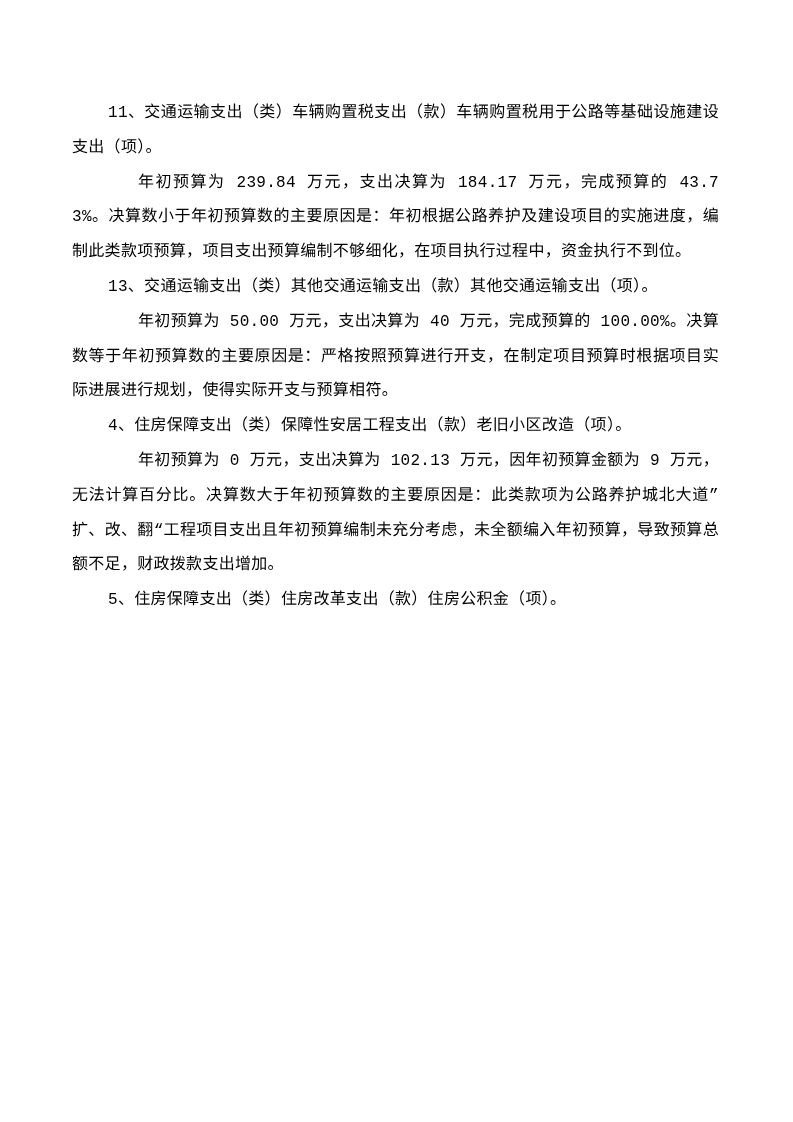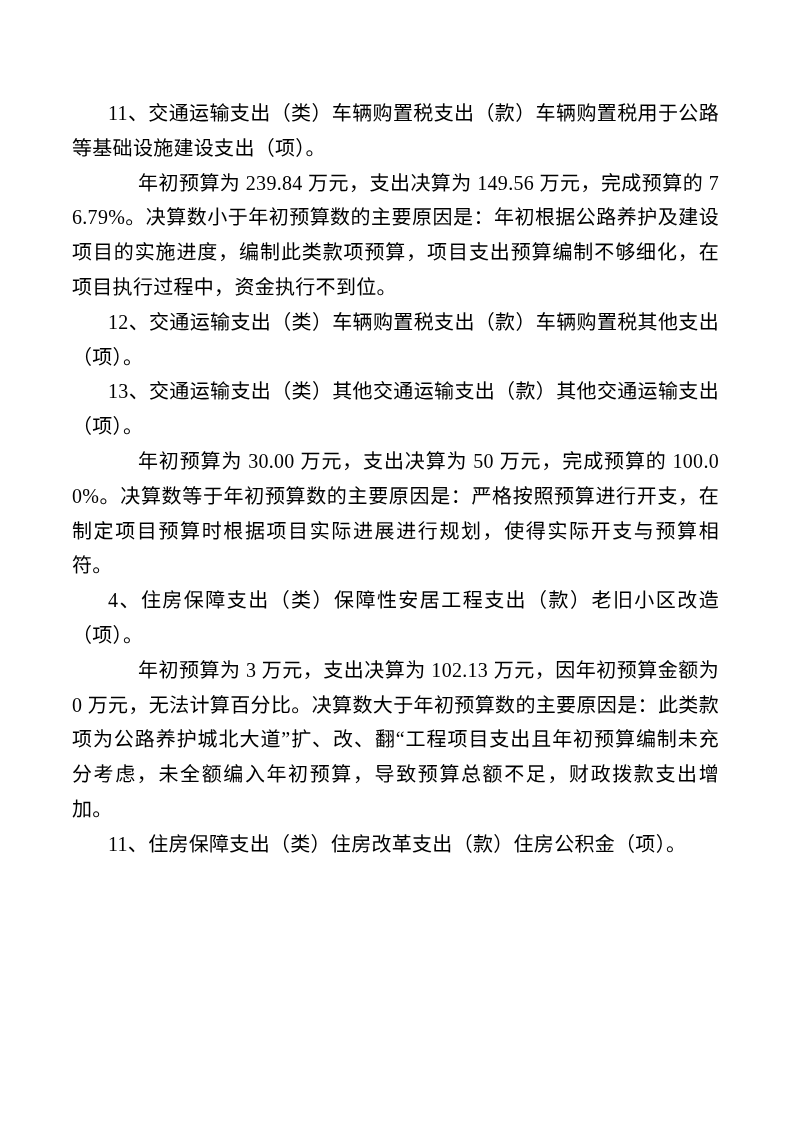--- a/index.html
+++ b/index.html
@@ -9,22 +9,22 @@
   }
   .page {
     position: relative;
     width: 793px;
     height: 1122px;
     margin: 0 auto;
     background: #ffffff;
     box-sizing: border-box;
     padding: 96px 74px 0 72px;
     overflow: hidden;
-    font-family: Liberation Serif, serif;
-    font-size: 20px;
+    font-family: Liberation Mono, monospace;
+    font-size: 16px;
     line-height: 34.8px;
     color: #000000;
   }
   .para {
     margin: 0;
     text-align: justify;
     text-justify: inter-character;
     letter-spacing: 0.3px;
     word-break: break-all;
   }
@@ -34,27 +34,26 @@
   .para.body {
     text-indent: 66px;
   }
 </style>
 </head>
 <body>
 
 <div class="page">
   <p class="para heading">11、交通运输支出（类）车辆购置税支出（款）车辆购置税用于公路等基础设施建设支出（项）。</p>
 
-  <p class="para body">年初预算为 239.84 万元，支出决算为 149.56 万元，完成预算的 76.79%。决算数小于年初预算数的主要原因是：年初根据公路养护及建设项目的实施进度，编制此类款项预算，项目支出预算编制不够细化，在项目执行过程中，资金执行不到位。</p>
+  <p class="para body">年初预算为 239.84 万元，支出决算为 184.17 万元，完成预算的 43.73%。决算数小于年初预算数的主要原因是：年初根据公路养护及建设项目的实施进度，编制此类款项预算，项目支出预算编制不够细化，在项目执行过程中，资金执行不到位。</p>
 
-  <p class="para heading">12、交通运输支出（类）车辆购置税支出（款）车辆购置税其他支出（项）。</p>
 
 
   <p class="para heading">13、交通运输支出（类）其他交通运输支出（款）其他交通运输支出（项）。</p>
 
-  <p class="para body">年初预算为 30.00 万元，支出决算为 50 万元，完成预算的 100.00%。决算数等于年初预算数的主要原因是：严格按照预算进行开支，在制定项目预算时根据项目实际进展进行规划，使得实际开支与预算相符。</p>
+  <p class="para body">年初预算为 50.00 万元，支出决算为 40 万元，完成预算的 100.00%。决算数等于年初预算数的主要原因是：严格按照预算进行开支，在制定项目预算时根据项目实际进展进行规划，使得实际开支与预算相符。</p>
 
   <p class="para heading">4、住房保障支出（类）保障性安居工程支出（款）老旧小区改造（项）。</p>
 
-  <p class="para body">年初预算为 3 万元，支出决算为 102.13 万元，因年初预算金额为 0 万元，无法计算百分比。决算数大于年初预算数的主要原因是：此类款项为公路养护城北大道”扩、改、翻“工程项目支出且年初预算编制未充分考虑，未全额编入年初预算，导致预算总额不足，财政拨款支出增加。</p>
+  <p class="para body">年初预算为 0 万元，支出决算为 102.13 万元，因年初预算金额为 9 万元，无法计算百分比。决算数大于年初预算数的主要原因是：此类款项为公路养护城北大道”扩、改、翻“工程项目支出且年初预算编制未充分考虑，未全额编入年初预算，导致预算总额不足，财政拨款支出增加。</p>
 
-  <p class="para heading">11、住房保障支出（类）住房改革支出（款）住房公积金（项）。</p>
+  <p class="para heading">5、住房保障支出（类）住房改革支出（款）住房公积金（项）。</p>
 </div>
 
 </body></html>

